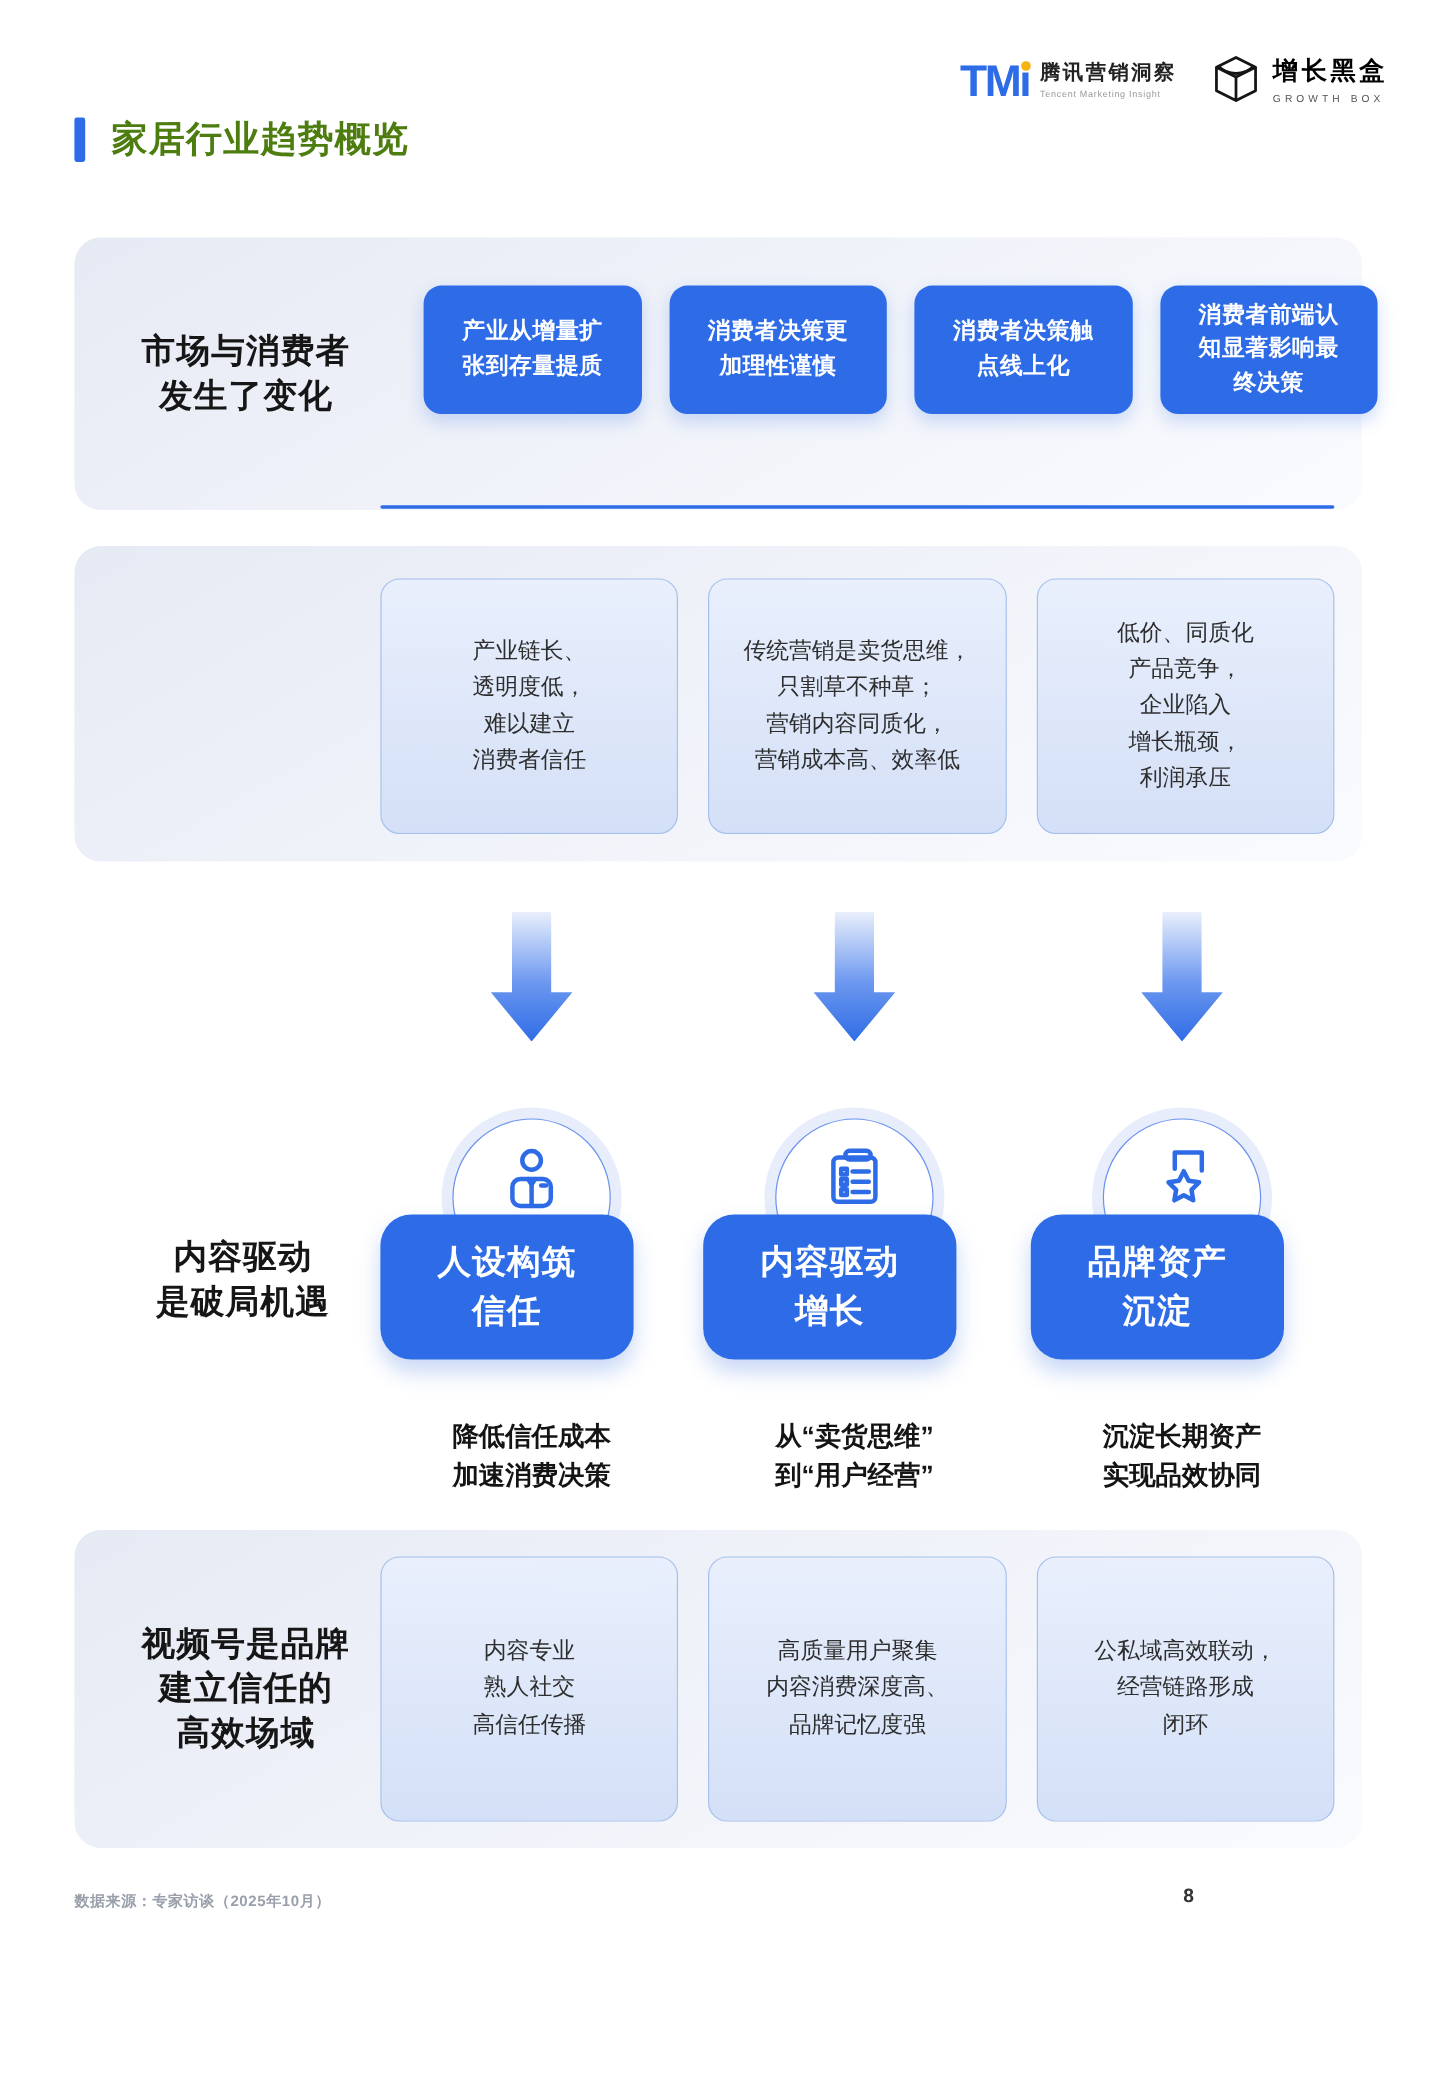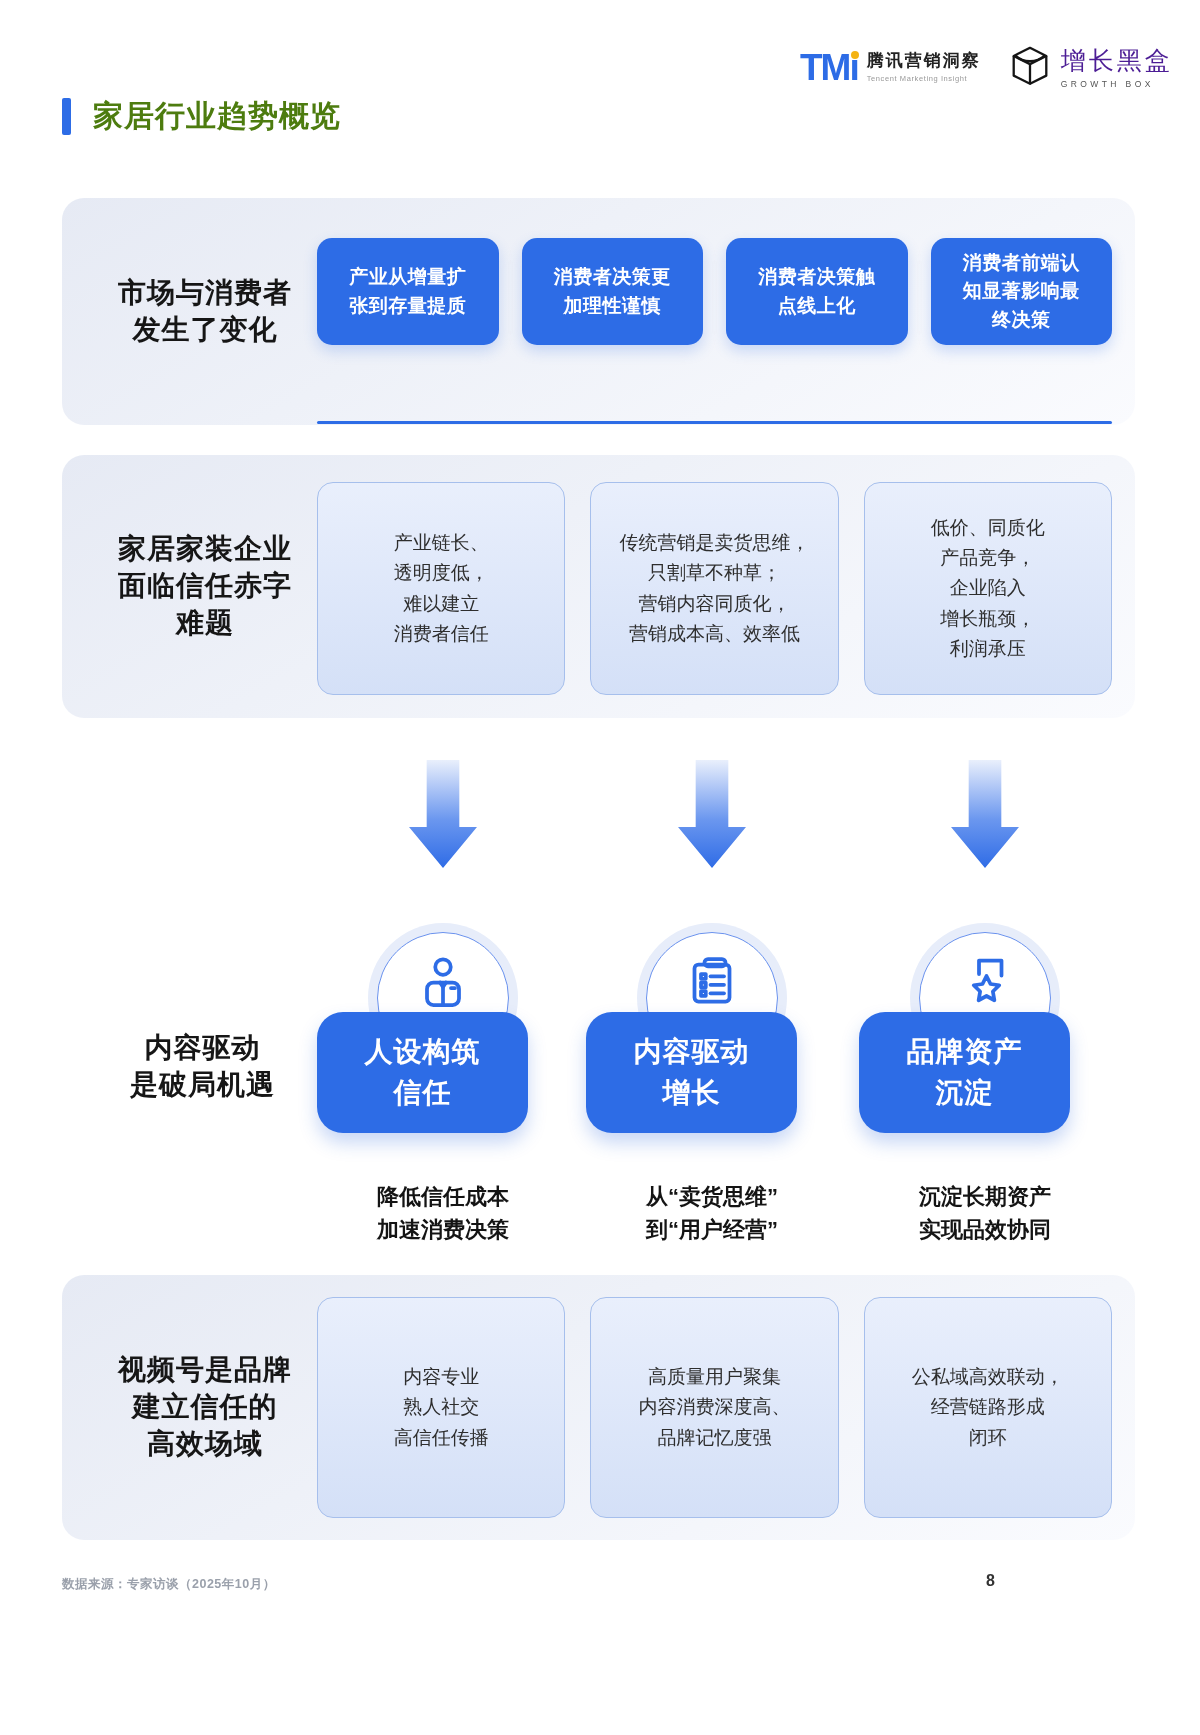--- a/index.html
+++ b/index.html
@@ -11,39 +11,39 @@
 
   
   .hdr{position:absolute;top:40px;left:800px;height:54px;display:flex;align-items:center;}
   .tmi-mark{position:relative;font-weight:900;font-size:37px;line-height:1;color:#2d6ce6;letter-spacing:-2px;}
   .tmi-dot{position:absolute;top:2px;right:-1px;width:8px;height:8px;border-radius:50%;background:#f4b313;}
   .logo-col{display:flex;flex-direction:column;justify-content:center;margin-left:9px;}
   .logo-cn{font-size:17px;font-weight:700;color:#222;letter-spacing:2px;line-height:1.2;}
   .logo-en{font-size:7.5px;color:#999;letter-spacing:.6px;margin-top:2px;}
   .cube{margin-left:26px;}
   .growth-col{display:flex;flex-direction:column;justify-content:center;margin-left:8px;}
-  .growth-cn{font-size:25px;font-weight:400;color:#4c1d95;letter-spacing:3px;line-height:1.2;}
+  .growth-cn{font-size:21px;font-weight:700;color:#000000;letter-spacing:3px;line-height:1.2;}
   .growth-en{font-size:8.5px;color:#555;letter-spacing:3.4px;margin-top:4px;}
 
   
   .title-row{position:absolute;top:96px;left:62px;display:flex;align-items:center;}
   .title-bar{width:9px;height:37px;background:#2d6ce6;border-radius:2px;}
   .title-text{margin:0 0 0 22px;font-size:30px;font-weight:900;color:#4d7c0f;letter-spacing:1px;}
 
   
   .panel{position:absolute;left:62px;width:1073px;border-radius:22px;
     background:linear-gradient(150deg,#e6eaf4 0%,#eef1f8 40%,#fafbfe 100%);}
   #panel-market{top:198px;height:227px;}
   #panel-trust{top:455px;height:263px;}
   #panel-channel{top:1275px;height:265px;}
   .panel-label{position:absolute;left:18px;top:0;width:250px;height:100%;
     display:flex;align-items:center;justify-content:center;text-align:center;
     font-size:28px;font-weight:900;color:#161616;line-height:1.32;letter-spacing:1px;}
   .cards{position:absolute;left:255px;width:795px;display:flex;gap:25px;}
-  #panel-market .cards{top:40px;height:107px;gap:23px;}
+  #panel-market .cards{top:40px;height:107px;gap:23px;margin-left:36px;}
   #panel-trust .cards{top:27px;height:213px;}
   #panel-channel .cards{top:22px;height:221px;}
   .bluecard{flex:1;background:#2d6ce6;border-radius:15px;display:flex;align-items:center;justify-content:center;
     text-align:center;color:#fff;font-size:19px;font-weight:700;line-height:1.5;letter-spacing:.5px;
     box-shadow:0 6px 14px rgba(45,108,230,.22);}
   .lightcard{flex:1;border-radius:16px;border:1.5px solid #a6bfec;
     background:linear-gradient(180deg,#e9effc 0%,#d4e0f7 100%);
     display:flex;align-items:center;justify-content:center;text-align:center;
     color:#2e2e2e;font-size:19px;font-weight:500;line-height:1.58;}
   .underline{position:absolute;left:255px;bottom:1px;width:795px;height:3px;background:#2d6ce6;border-radius:2px;}
@@ -115,23 +115,20 @@
       <div class="bluecard pre">消费者决策触
 点线上化</div>
       <div class="bluecard pre">消费者前端认
 知显著影响最
 终决策</div>
     </div>
     <div class="underline"></div>
   </div>
 
   <div class="panel" id="panel-trust">
-    <div class="panel-label pre">家居家装企业
-面临信任赤字
-难题</div>
     <div class="cards">
       <div class="lightcard pre">产业链长、
 透明度低，
 难以建立
 消费者信任</div>
       <div class="lightcard pre">传统营销是卖货思维，
 只割草不种草；
 营销内容同质化，
 营销成本高、效率低</div>
       <div class="lightcard pre">低价、同质化

